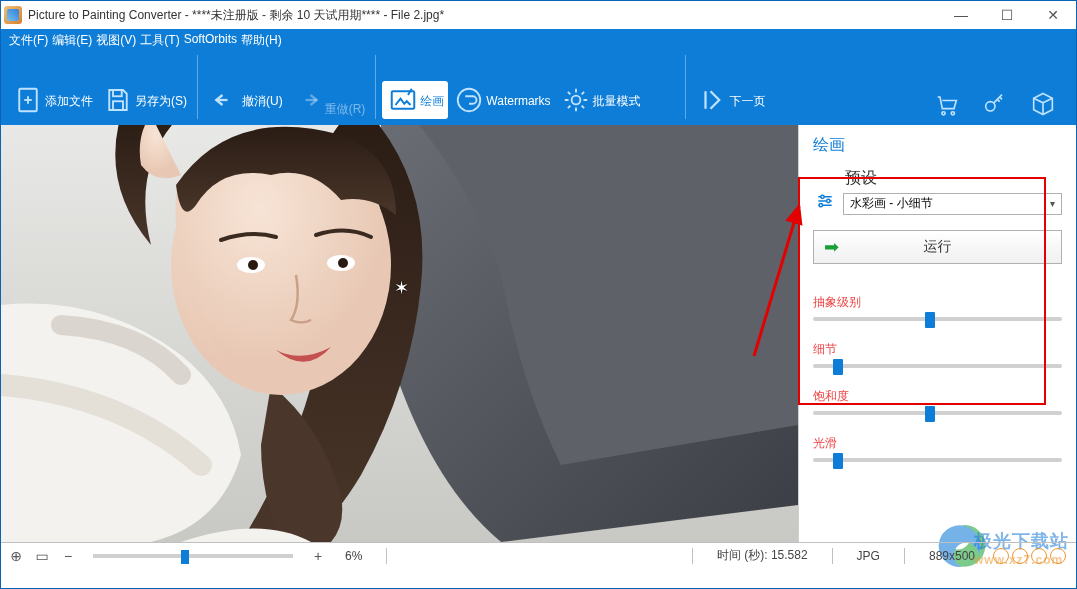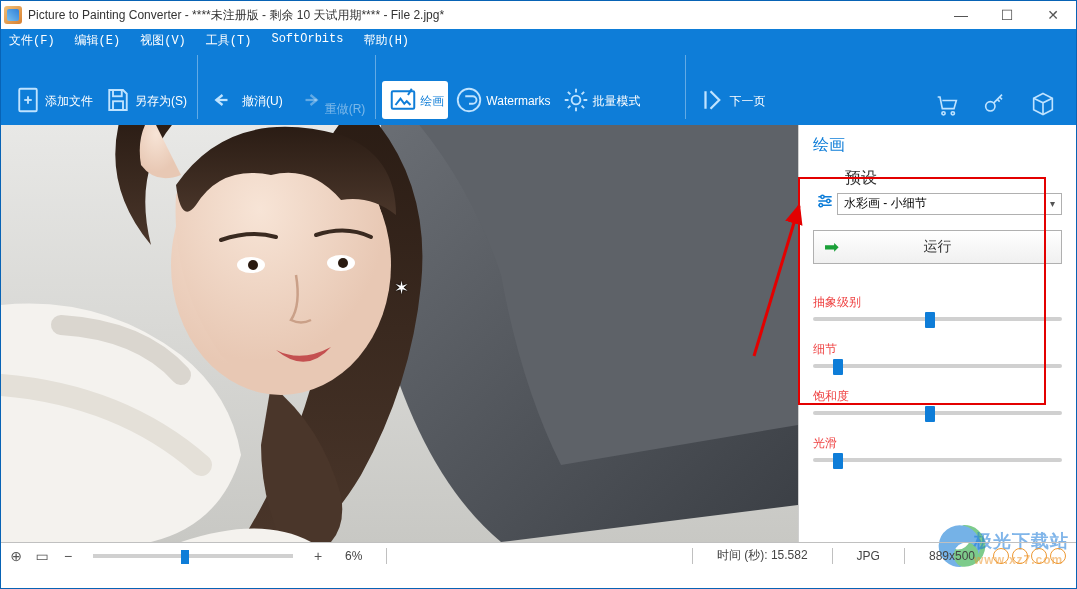--- a/index.html
+++ b/index.html
@@ -41,22 +41,21 @@
   width:46px; height:100%;
   display:flex; align-items:center; justify-content:center;
   font-size:14px; color:#555;
 }
 
 .menubar {
   background:#0e7dd8;
   padding:3px 8px 2px;
   color:#fff;
   display:flex;
-  gap:20px;
-  font-family:Liberation Mono, monospace;
+  gap:4px;
 }
 .menubar span { font-size:12px; }
 
 .toolbar {
   background:#0e7dd8;
   display:flex;
   align-items:flex-end;
   padding: 4px 6px 6px;
   color:#fff;
 }
@@ -131,21 +130,21 @@
   padding:10px 14px;
   position:relative;
 }
 .side-panel h3 {
   margin:0 0 12px;
   font-size:16px;
   font-weight:normal;
   color:#0e7dd8;
 }
 .preset-label { font-size:16px; color:#333; margin-left:32px; margin-bottom:2px; }
-.preset-row { display:flex; align-items:center; margin-bottom:14px; }
+.preset-row { display:flex; align-items:center; gap:6px; margin-bottom:14px; }
 .preset-icon { width:24px; color:#0e7dd8; font-size:18px; text-align:center; }
 .preset-select {
   flex:1;
   height:22px;
   border:1px solid #b0b0b0;
   padding:0 6px;
   font-size:12px;
   background:#fff;
   display:flex; align-items:center; justify-content:space-between;
 }

